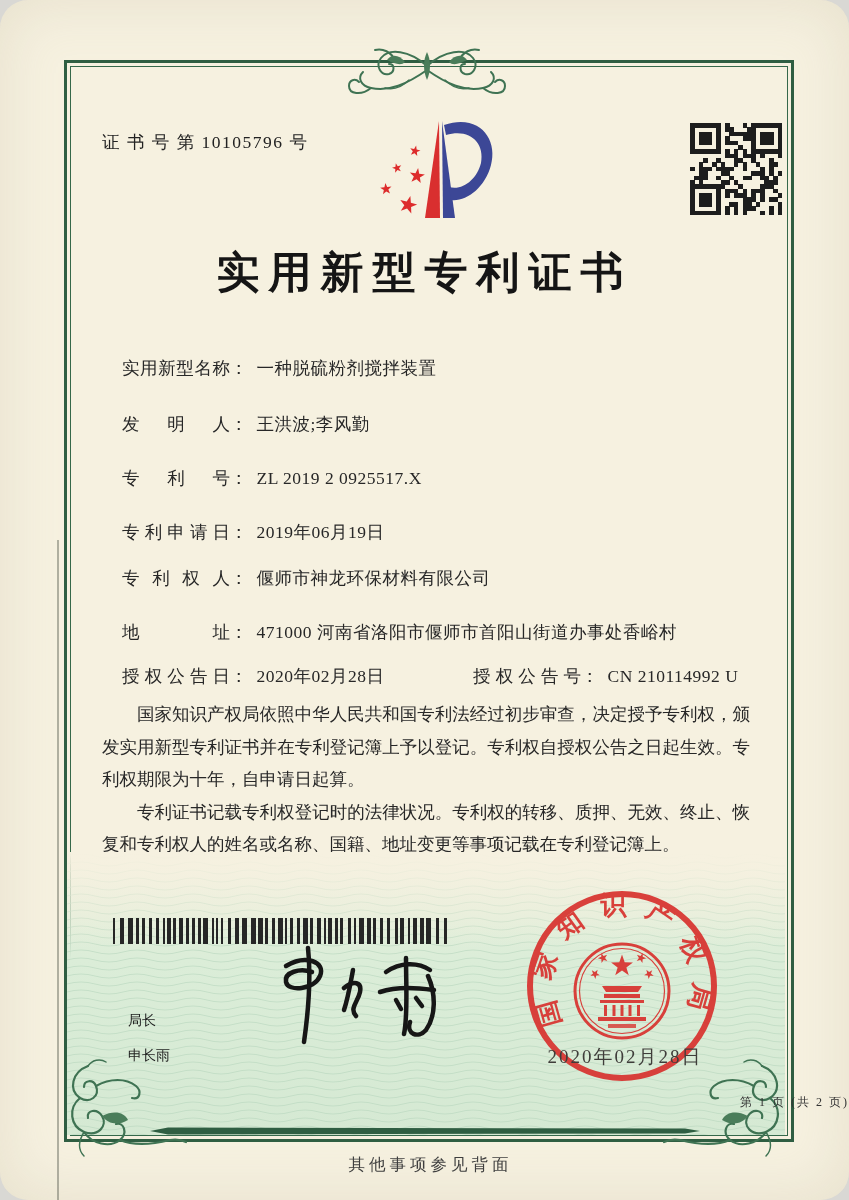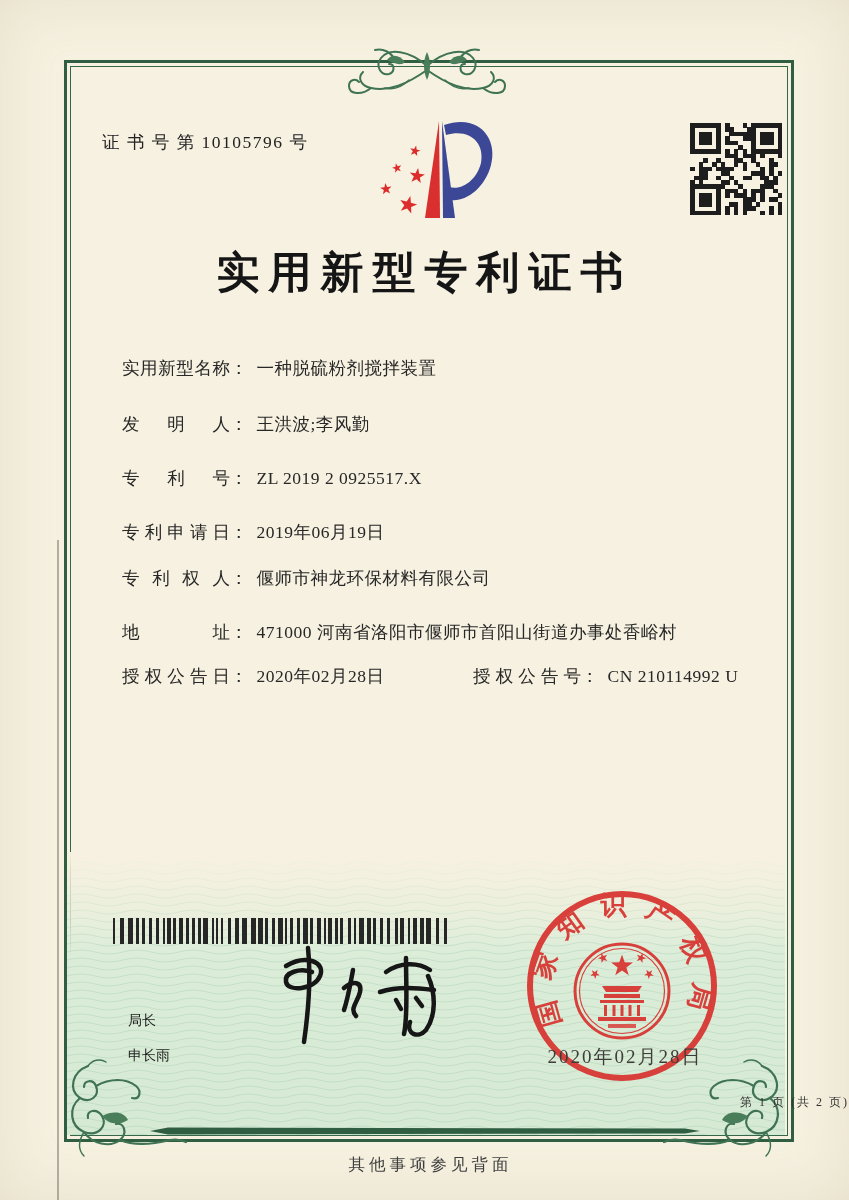--- a/index.html
+++ b/index.html
@@ -1,19 +1,19 @@
 <!DOCTYPE html>
 <html><head>
 <meta charset="utf-8">
 <style>
   html,body{margin:0;padding:0;background:#d9d8d4;}
   .page{position:relative;width:849px;height:1200px;margin:0 auto;overflow:hidden;
         background:#f6f1e0;color:#2b2b2b;
         font-family:"Liberation Serif","DejaVu Serif",serif;
-        box-shadow:inset 0 0 60px rgba(190,180,150,.28);}
+        box-shadow:inset 0 0 60px rgba(190,180,150,.28);border-radius:28px;}
   .scan-edge{position:absolute;left:57px;top:540px;width:2px;height:660px;background:rgba(90,95,85,.45);}
   .frame{position:absolute;left:64px;top:60px;width:724px;height:1076px;border:3px solid #2f5e42;}
   .frame::after{content:"";position:absolute;inset:3px;border:1px solid #35684a;}
   .cert-no{position:absolute;left:102px;top:130px;font-size:17.5px;letter-spacing:1.5px;color:#222;}
   .logo{position:absolute;left:355px;top:113px;}
   .qr{position:absolute;left:690px;top:123px;}
   .title{position:absolute;left:0;right:0;top:244px;text-align:center;
          font-size:43px;font-weight:600;letter-spacing:9px;color:#151515;}
   .field{position:absolute;left:104px;font-size:17.5px;white-space:nowrap;color:#272727;}
   .f-label{display:inline-block;width:108px;text-align:justify;text-align-last:justify;margin-left:18px;}
@@ -333,20 +333,24 @@
   <div class="field" style="top:620px">
     <span class="f-label">地址</span><span class="colon">：</span><span class="f-value">471000 河南省洛阳市偃师市首阳山街道办事处香峪村</span>
   </div>
   <div class="field" style="top:664px">
     <span class="f-label">授权公告日</span><span class="colon">：</span><span class="f-value">2020年02月28日</span>
   </div>
   <div class="field" style="top:664px;left:455px">
     <span class="f-label">授权公告号</span><span class="colon">：</span><span class="f-value">CN 210114992 U</span>
   </div>
 
+  <div class="paras">
+    <p>国家知识产权局依照中华人民共和国专利法经过初步审查，决定授予专利权，颁发实用新型专利证书并在专利登记簿上予以登记。专利权自授权公告之日起生效。专利权期限为十年，自申请日起算。</p>
+    <p>专利证书记载专利权登记时的法律状况。专利权的转移、质押、无效、终止、恢复和专利权人的姓名或名称、国籍、地址变更等事项记载在专利登记簿上。</p>
+  </div>
 
   <div class="band">
     <svg width="718" height="283">
       <defs>
         <pattern id="wv" width="56" height="8" patternUnits="userSpaceOnUse">
           <path d="M0 4 Q14 0 28 4 T56 4" fill="none" stroke="#b7d6bd" stroke-width="1"></path>
         </pattern>
       </defs>
       <rect width="718" height="283" fill="url(#wv)" opacity="0.6"></rect>
     </svg>

